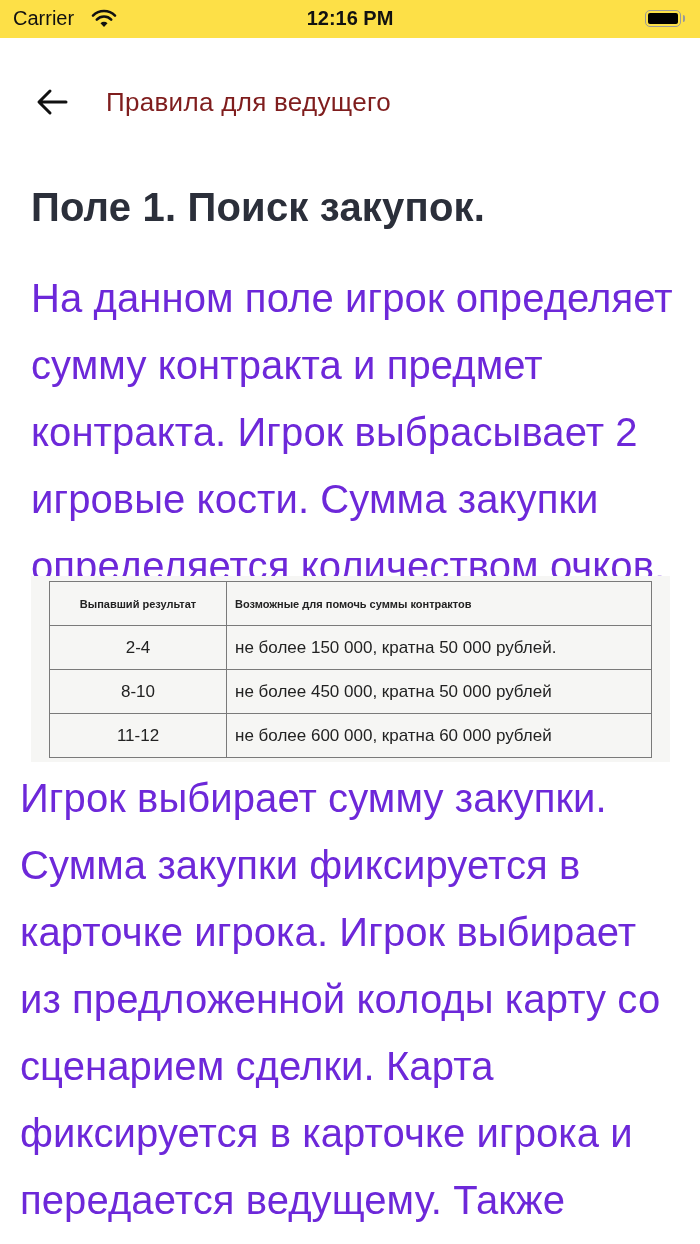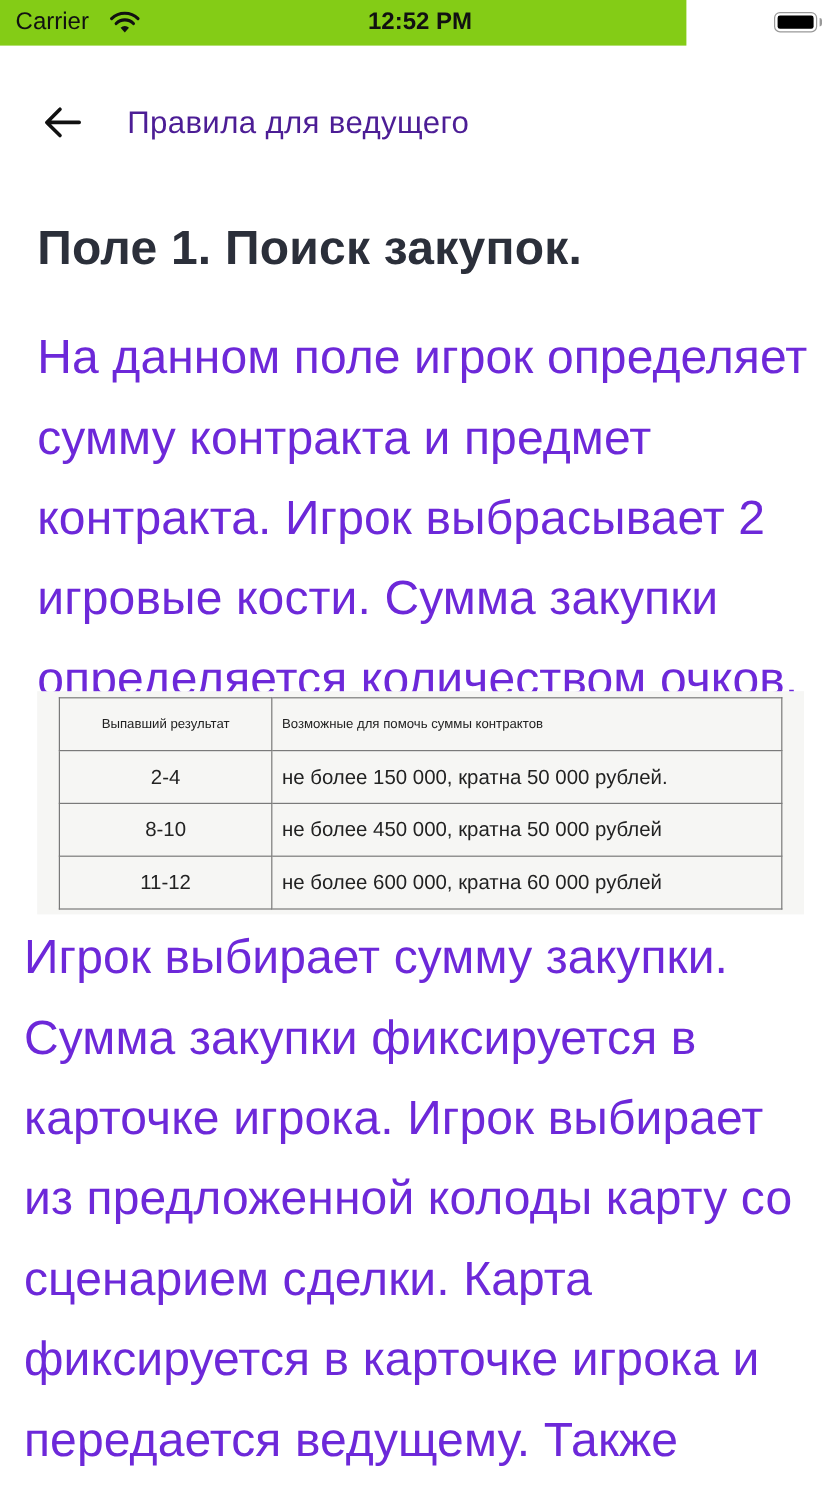--- a/index.html
+++ b/index.html
@@ -1,65 +1,65 @@
 <!DOCTYPE html>
 <html><head>
 <meta charset="utf-8">
 <style>
   html, body { margin:0; padding:0; }
   body {
     width:700px; height:1244px; overflow:hidden; background:#ffffff;
     font-family:"Liberation Sans", sans-serif; color:#2b2f3a; position:relative;
   }
   .status-bar {
-    position:absolute; left:0; top:0; width:572px; height:38px;
-    background:#84cc16; display:flex; align-items:center;
+    position:absolute; left:0; top:0; width:700px; height:38px;
+    background:#fde047; display:flex; align-items:center;
   }
   .carrier { position:absolute; left:13px; top:7px; font-size:20px; color:#111; }
   .wifi { position:absolute; left:91px; top:9px; }
   .time { position:absolute; left:0; width:700px; top:7px; text-align:center; font-size:20px; color:#111; font-weight:600; }
   .battery { position:absolute; left:645px; top:10px; width:36px; height:17px; border:1.5px solid #999; border-radius:5px; box-sizing:border-box; padding:2px; }
   .battery-fill { width:100%; height:100%; background:#000; border-radius:2px; }
   .battery-tip { position:absolute; left:683px; top:15px; width:2px; height:7px; background:#999; border-radius:0 2px 2px 0; }
 
   .nav { position:absolute; left:0; top:60px; width:700px; height:84px; }
   .back-btn { position:absolute; left:34px; top:24px; width:36px; height:36px; cursor:pointer; }
-  .nav-title { position:absolute; left:106px; top:27px; font-size:26px; color:#4c1d95; letter-spacing:0.3px; }
+  .nav-title { position:absolute; left:106px; top:27px; font-size:26px; color:#7f1d1d; letter-spacing:0.3px; }
 
   .content { position:absolute; left:31px; top:180px; width:640px; }
   .heading { font-size:40px; color:#2b2f3a; margin:0; line-height:54px; letter-spacing:0.2px; }
   .para { font-size:40px; line-height:67px; color:#6d28d9; margin:0; letter-spacing:0.1px; }
   .para1 { position:absolute; left:31px; top:265px; width:650px; }
   .para2 { position:absolute; left:20px; top:765px; width:650px; }
 
   .table-img {
     position:absolute; left:31px; top:576px; width:639px; height:186px;
     background:#f6f6f4;
   }
   .tbl {
     position:absolute; left:18px; top:5px; width:603px; height:177px;
     border-collapse:collapse; font-family:"Liberation Sans", sans-serif; color:#222;
   }
   .tbl td, .tbl th { border:1.5px solid #7a7a7a; font-size:17px; height:34px; padding:0 0 0 8px; }
-  .tbl th { font-weight:400; font-size:11px; text-align:left; }
+  .tbl th { font-weight:700; font-size:11px; text-align:left; }
   .tbl th.c1, .tbl td.c1 { width:176px; text-align:center; padding:0; }
 </style>
 </head>
 <body>
 
 <div class="status-bar">
   <span class="carrier">Carrier</span>
   <span class="wifi">
     <svg width="26" height="20" viewBox="0 0 26 20">
       <path d="M13 18 L9.5 14.2 A5 5 0 0 1 16.5 14.2 Z" fill="#111"></path>
       <path d="M5.8 10.6 A10 10 0 0 1 20.2 10.6" stroke="#111" stroke-width="2.6" fill="none" stroke-linecap="round"></path>
       <path d="M2 6.6 A15.5 15.5 0 0 1 24 6.6" stroke="#111" stroke-width="2.6" fill="none" stroke-linecap="round"></path>
     </svg>
   </span>
-  <span class="time">12:52 PM</span>
+  <span class="time">12:16 PM</span>
   <span class="battery">
       <span class="battery-fill" style="display:block"></span>
     </span>
   <span class="battery-tip"></span>
 </div>
 
 <div class="nav">
   <span class="back-btn">
     <svg width="36" height="36" viewBox="0 0 36 36">
       <path d="M32 18 H6 M16 7 L5 18 L16 29" stroke="#111" stroke-width="3" fill="none" stroke-linecap="round" stroke-linejoin="round"></path>

